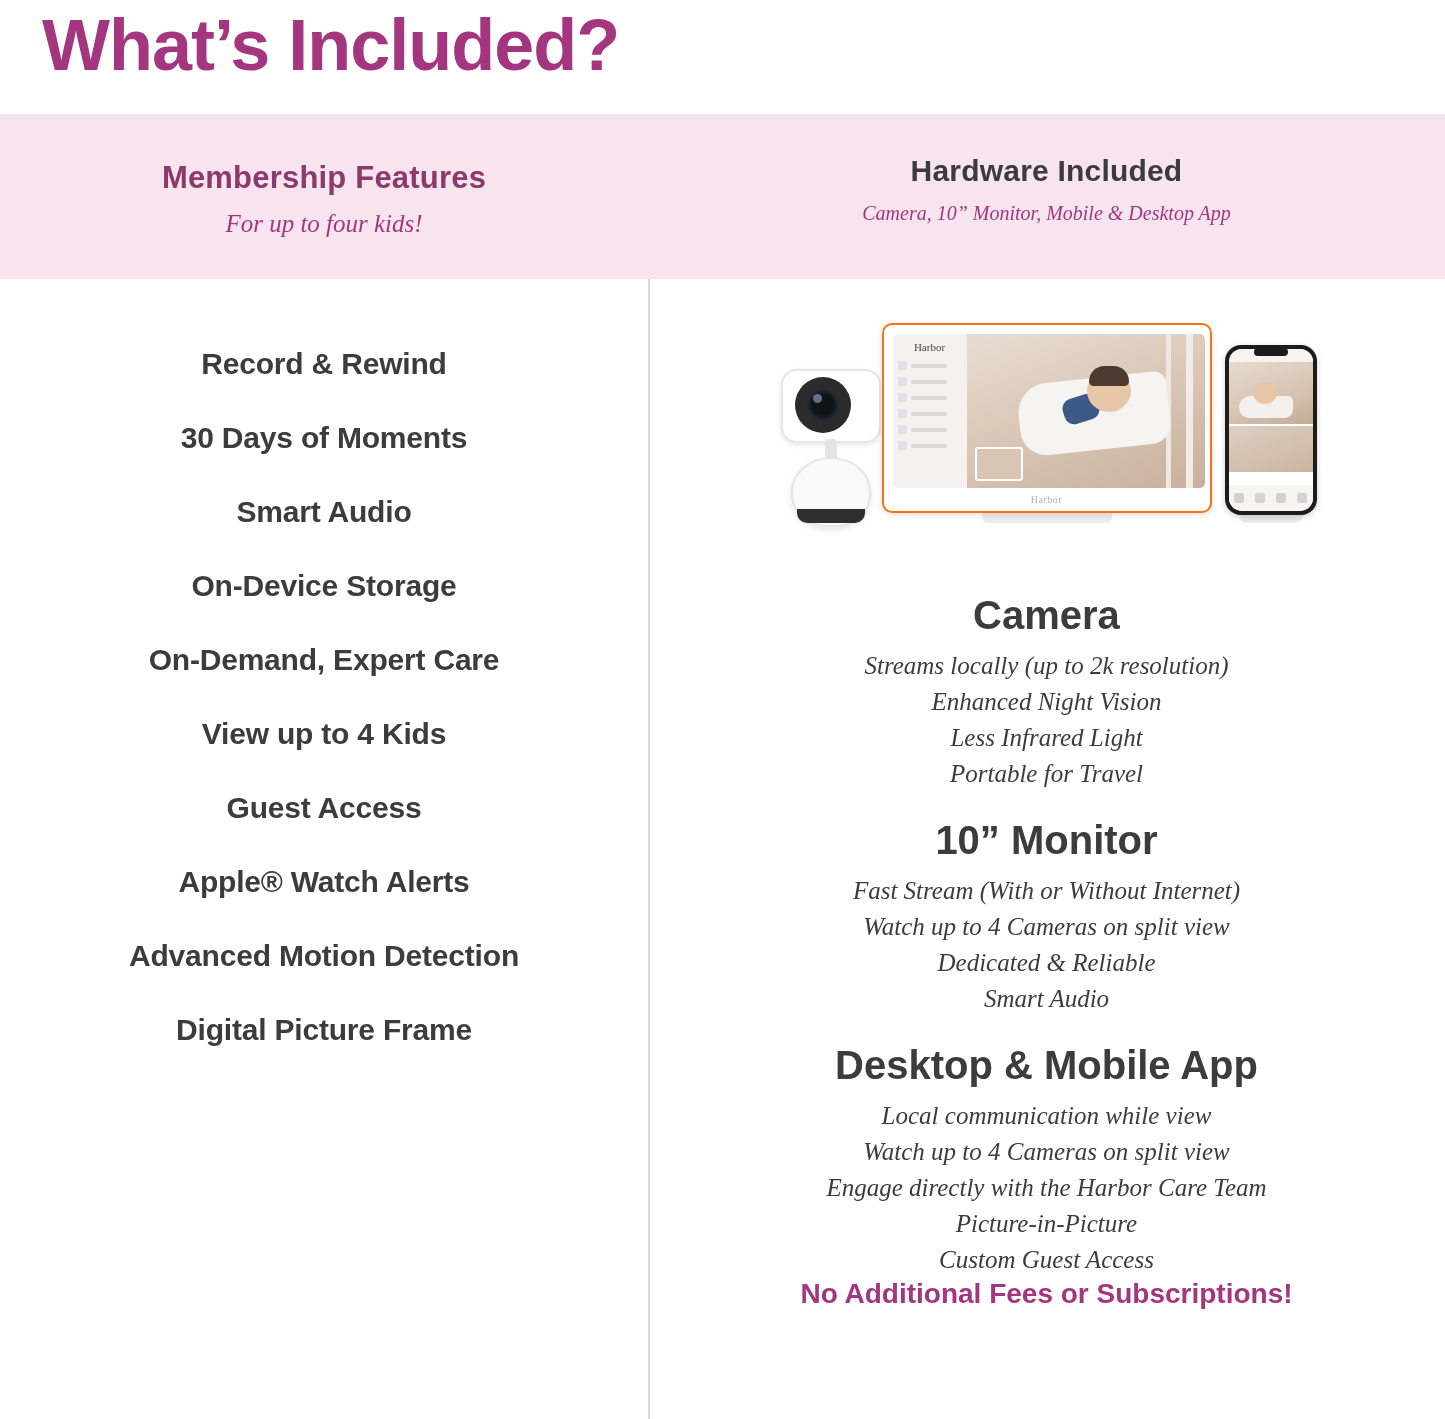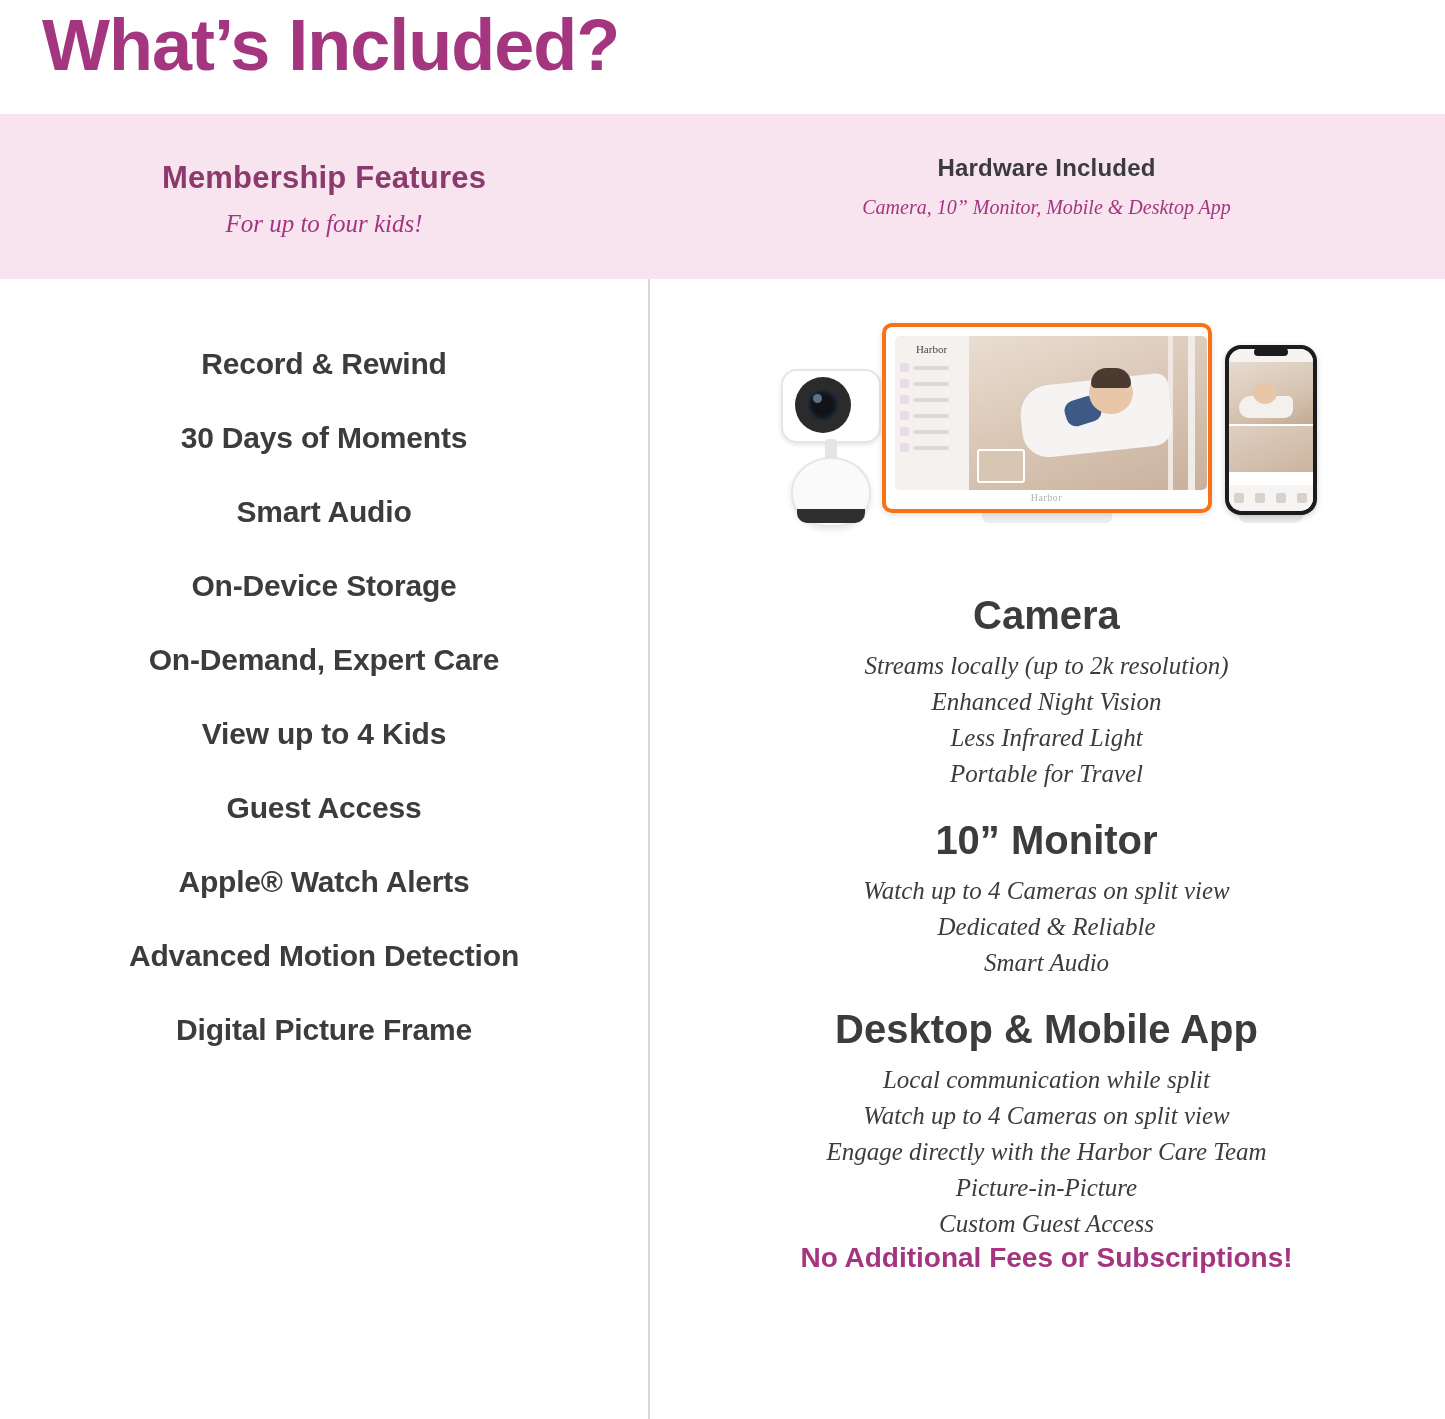--- a/index.html
+++ b/index.html
@@ -77,21 +77,21 @@
     letter-spacing: .2px;
   }
   .band-sub {
     margin-top: 14px;
     font-family: "Liberation Serif", serif;
     font-style: italic;
     font-size: 25px;
     color: #a4357f;
   }
   .band-right { padding-top: 40px; }
-  .band-right .band-title { font-size: 24px; color: #3b3b3b; font-weight: bold;}
+  .band-right .band-title { font-size: 30px; color: #3b3b3b; font-weight: bold;}
   .band-right .band-sub { font-size: 20px; }
 
   
   .features {
     list-style: none;
     margin: 0;
     padding: 48px 0 0 0;
     text-align: center;
   }
   .features li {
@@ -135,21 +135,21 @@
     margin: 10px auto 0 auto;
   }
   
   .monitor-body {
     position: absolute;
     left: 155px;
     top: 6px;
     width: 330px;
     height: 190px;
     background: #ffffff;
-    border: 4px solid #f97316;
+    border: 2px solid #f97316;
     border-radius: 10px;
     box-shadow: 0 2px 6px rgba(0,0,0,.12);
     box-sizing: border-box;
   }
   .monitor-screen {
     position: absolute;
     left: 9px;
     top: 9px;
     width: 312px;
     height: 154px;
@@ -538,28 +538,29 @@
         <div class="hw-heading">Camera</div>
         <div class="hw-lines">
           <div>Streams locally (up to 2k resolution)</div>
           <div>Enhanced Night Vision</div>
           <div>Less Infrared Light</div>
           <div>Portable for Travel</div>
         </div>
 
         <div class="hw-heading">10” Monitor</div>
         <div class="hw-lines">
+          <div>Fast Stream (With or Without Internet)</div>
           <div>Watch up to 4 Cameras on split view</div>
           <div>Dedicated &amp; Reliable</div>
           <div>Smart Audio</div>
         </div>
 
         <div class="hw-heading">Desktop &amp; Mobile App</div>
         <div class="hw-lines">
-          <div>Local communication while split</div>
+          <div>Local communication while view</div>
           <div>Watch up to 4 Cameras on split view</div>
           <div>Engage directly with the Harbor Care Team</div>
           <div>Picture-in-Picture</div>
           <div>Custom Guest Access</div>
         </div>
 
         <div class="no-fees">No Additional Fees or Subscriptions!</div>
       </div>
     </div>
 

